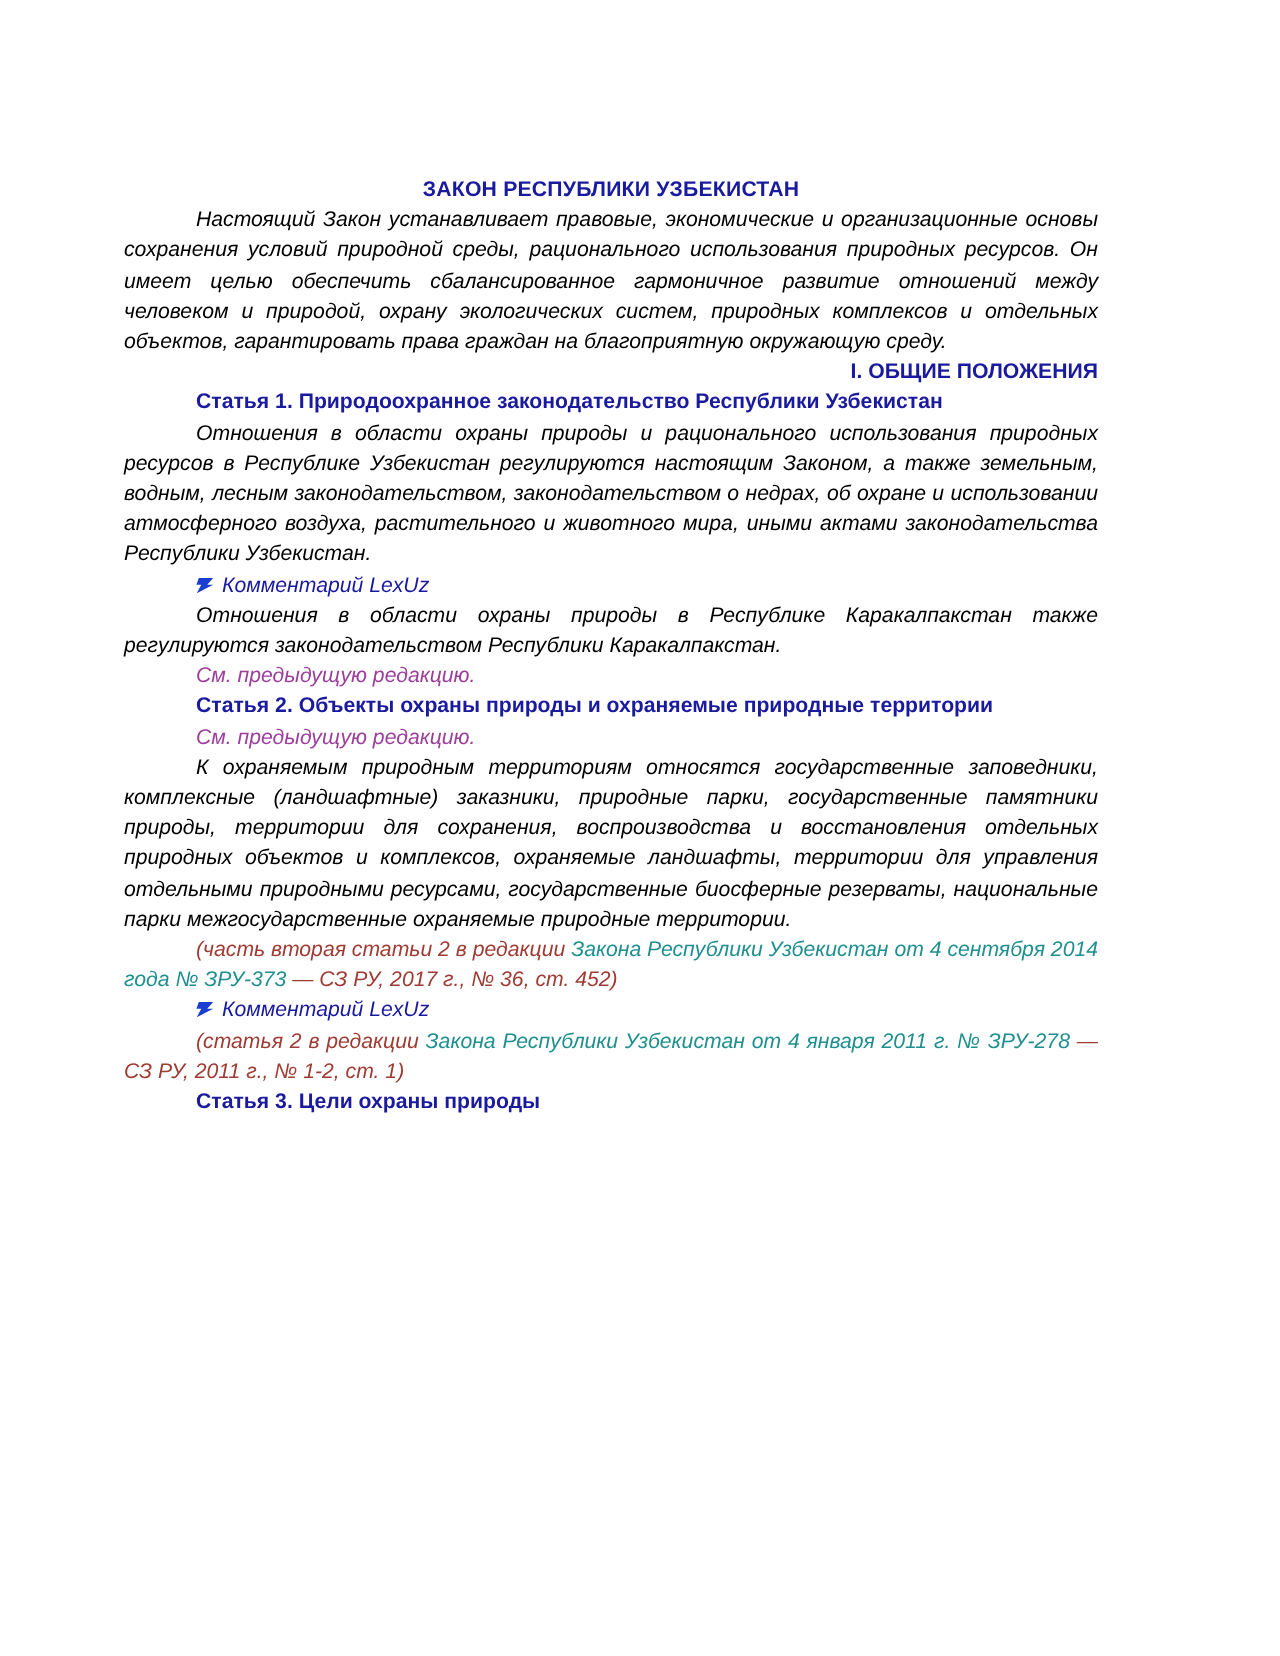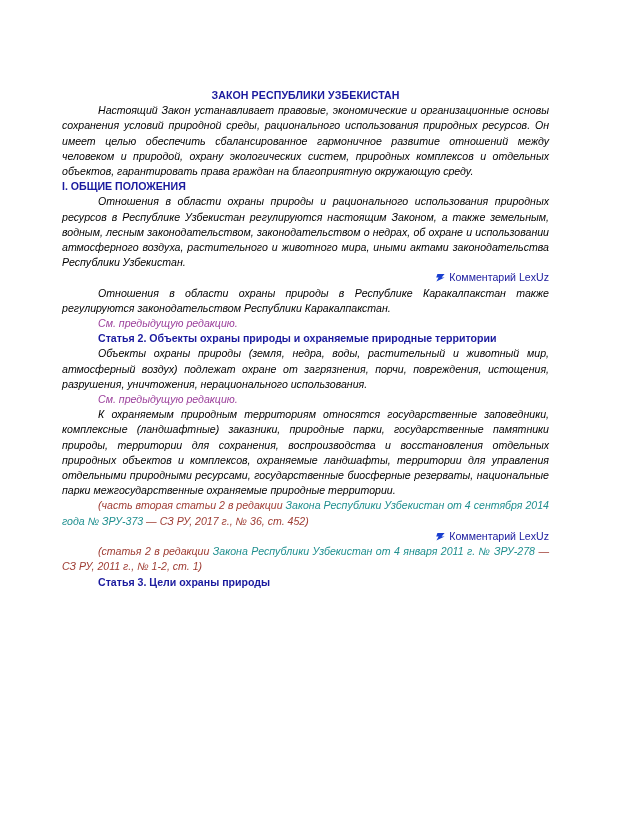--- a/index.html
+++ b/index.html
@@ -43,21 +43,21 @@
     font-weight: bold;
     color: #1a1a9e;
     letter-spacing: 0.1px;
   }
   .doc-subtitle {
     text-align: center;
     font-weight: bold;
     color: #1a1a9e;
   }
   .section-heading {
-    text-align: left;
+    text-align: right;
     font-weight: bold;
     color: #1a1a9e;
     margin-top: 0;
   }
   .article-heading {
     text-align: justify;
     text-align-last: left;
     font-weight: bold;
     color: #1a1a9e;
     text-indent: 36px;
@@ -69,23 +69,23 @@
   .para {
     text-align: justify;
     text-indent: 36px;
     color: #000000;
     font-style: italic;
   }
   
   .lexuz-label {
     text-indent: 36px;
     color: #1a1a9e;
+    font-style: italic;
     font-weight: normal;
     white-space: nowrap;
-    text-align: right;
   }
   .lexuz-flag {
     display: inline-block;
     width: 9px;
     height: 8px;
     margin-right: 4px;
     vertical-align: -1px;
     position: relative;
   }
   .lexuz-flag svg { display: block; }
@@ -117,39 +117,39 @@
 
 <div class="page">
 
   <h1 class="doc-title">ЗАКОН РЕСПУБЛИКИ УЗБЕКИСТАН</h1>
 
 
   <p class="para">Настоящий Закон устанавливает правовые, экономические и организационные основы сохранения условий природной среды, рационального использования природных ресурсов. Он имеет целью обеспечить сбалансированное гармоничное развитие отношений между человеком и природой, охрану экологических систем, природных комплексов и отдельных объектов, гарантировать права граждан на благоприятную окружающую среду.</p>
 
   <h3 class="section-heading">I. ОБЩИЕ ПОЛОЖЕНИЯ</h3>
 
+  <h4 class="article-heading">Статья 1. Природоохранное законодательство Республики Узбекистан</h4>
 
   <p class="para">Отношения в области охраны природы и рационального использования природных ресурсов в Республике Узбекистан регулируются настоящим Законом, а также земельным, водным, лесным законодательством, законодательством о недрах, об охране и использовании атмосферного воздуха, растительного и животного мира, иными актами законодательства Республики Узбекистан.</p>
 
   <p class="lexuz-label">
     <span class="lexuz-flag">
       <svg width="9" height="8" viewBox="0 0 9 8" xmlns="http://www.w3.org/2000/svg">
         <path d="M1.4 0 H8.6 L5.6 3.4 H8.6 L0.4 7.6 L2.6 3.4 H0.2 Z" fill="#1a3fd0"></path>
       </svg>
     </span><span>Комментарий LexUz</span>
   </p>
 
 
   <p class="para">Отношения в области охраны природы в Республике Каракалпакстан также регулируются законодательством Республики Каракалпакстан.</p>
 
   <p class="prev-line">См. предыдущую редакцию.</p>
 
   <h4 class="article-heading wrap2"><span>Статья 2.</span>&nbsp;<span>Объекты охраны природы и охраняемые природные территории</span></h4>
 
-  <p class="para">Объекты охраны природы (земля, недра, воды, растительный и животный мир, атмосферный воздух) подлежат охране от загрязнения, порчи, повреждения, истощения, разрушения, уничтожения, нерационального использования.</p>
 
   <p class="prev-line">См. предыдущую редакцию.</p>
 
   <p class="para">К охраняемым природным территориям относятся государственные заповедники, комплексные (ландшафтные) заказники, природные парки, государственные памятники природы, территории для сохранения, воспроизводства и восстановления отдельных природных объектов и комплексов, охраняемые ландшафты, территории для управления отдельными природными ресурсами, государственные биосферные резерваты, национальные парки межгосударственные охраняемые природные территории.</p>
 
   <p class="edition-note"><span>(часть вторая статьи 2 в редакции </span><span class="lawlink">Закона Республики Узбекистан от 4 сентября 2014 года № ЗРУ-373</span><span> — СЗ РУ, 2017 г., № 36, ст. 452)</span></p>
 
   <p class="lexuz-label">
     <span class="lexuz-flag">
       <svg width="9" height="8" viewBox="0 0 9 8" xmlns="http://www.w3.org/2000/svg">

